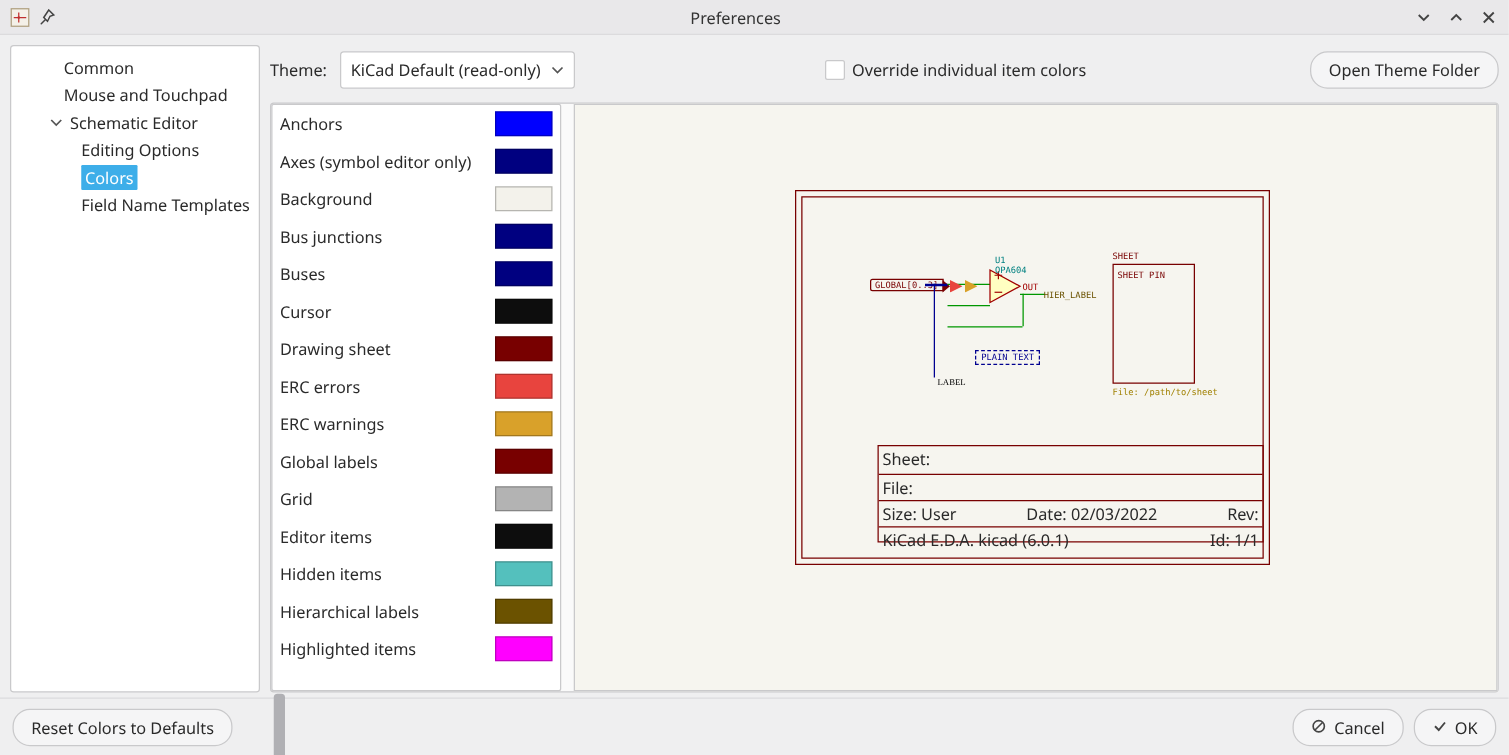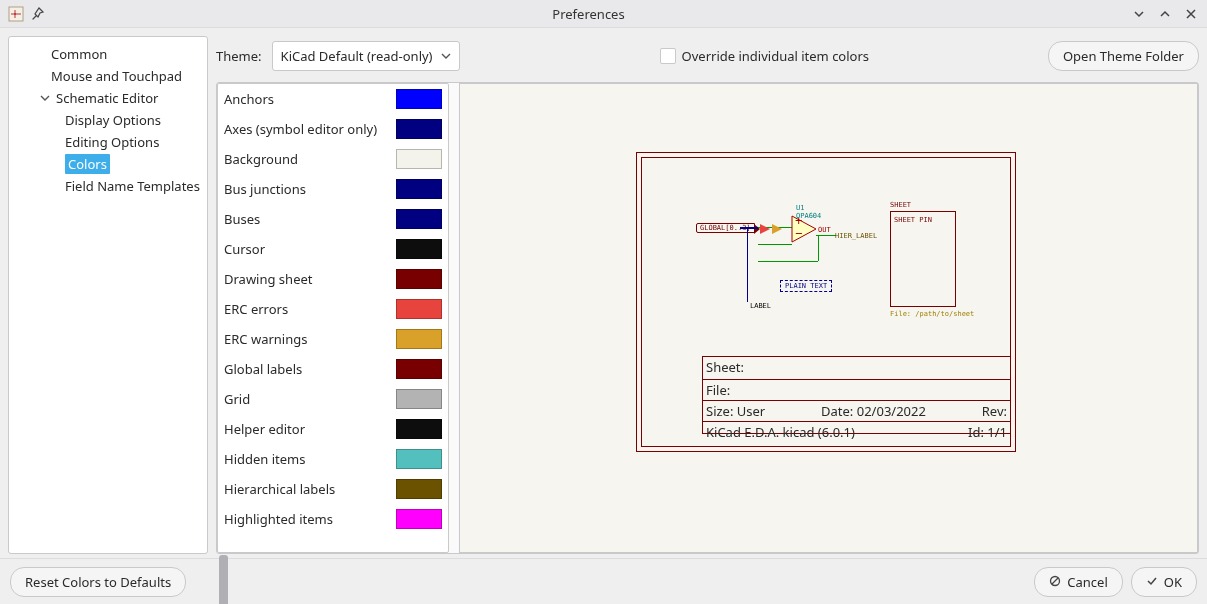--- a/index.html
+++ b/index.html
@@ -69,21 +69,21 @@
   .sheet-sym-pin{position:absolute;left:434px;top:132px;font-family:monospace;font-size:7px;color:#780000;}
   .sheet-sym-file{position:absolute;left:430px;top:226px;font-family:monospace;font-size:7px;color:#a08000;}
   .glabel{position:absolute;left:236px;top:139px;font-family:monospace;font-size:7px;color:#780000;border:1px solid #780000;padding:0 3px;border-radius:2px 0 0 2px;}
   .glabel::after{content:"";position:absolute;right:-6px;top:0;border-top:5px solid transparent;border-bottom:5px solid transparent;border-left:6px solid #780000;}
   .wire-green{position:absolute;background:#009700;height:1px;}
   .wire-blue{position:absolute;background:#000090;width:1px;}
   .bus{position:absolute;background:#000090;height:2px;}
   .opamp{position:absolute;left:330px;top:130px;}
   .opamp svg{overflow:visible;}
   .hlabel{position:absolute;left:375px;top:148px;font-family:monospace;font-size:7px;color:#6b5200;}
-  .netlabel{position:absolute;left:290px;top:218px;font-family:Liberation Mono, monospace;font-size:7px;color:#000;}
+  .netlabel{position:absolute;left:290px;top:218px;font-family:Liberation Serif, serif;font-size:7px;color:#000;}
   .plaintext{position:absolute;left:320px;top:196px;font-family:monospace;font-size:7px;color:#000090;border:1px dashed #000090;padding:1px 4px;}
   .ref{position:absolute;font-family:monospace;font-size:7px;color:#008080;}
   .val{position:absolute;font-family:monospace;font-size:7px;color:#008080;}
   .marker{position:absolute;width:6px;height:6px;}
 
   
   .footer{height:46px;display:flex;align-items:center;padding:0 10px;gap:8px;border-top:1px solid #dcdbdd;}
   .footer .spacer{flex:1;}
 </style>
 </head>
@@ -135,23 +135,20 @@
         <div class="tree-item top">
           <span>Mouse and Touchpad</span>
         </div>
         <div class="tree-item expandable">
           <span class="tree-chevron">
             <svg width="10" height="10" viewBox="0 0 10 10">
               <path d="M1 3 L5 7 L9 3" stroke="#555" stroke-width="1.4" fill="none"></path>
             </svg>
           </span>
           <span>Schematic Editor</span>
-        </div>
-        <div class="tree-item child">
-          <span>Display Options</span>
         </div>
         <div class="tree-item child">
           <span>Editing Options</span>
         </div>
         <div class="tree-item child selected">
           <span>Colors</span>
         </div>
         <div class="tree-item child">
           <span>Field Name Templates</span>
         </div>
@@ -217,21 +214,21 @@
               </div>
               <div class="color-row">
                 <span class="nm">Global labels</span>
                 <span class="swatch" style="background: rgb(120, 0, 0);"></span>
               </div>
               <div class="color-row">
                 <span class="nm">Grid</span>
                 <span class="swatch" style="background: rgb(179, 179, 179);"></span>
               </div>
               <div class="color-row">
-                <span class="nm">Helper editor</span>
+                <span class="nm">Editor items</span>
                 <span class="swatch" style="background: rgb(13, 13, 13);"></span>
               </div>
               <div class="color-row">
                 <span class="nm">Hidden items</span>
                 <span class="swatch" style="background: rgb(84, 192, 189);"></span>
               </div>
               <div class="color-row">
                 <span class="nm">Hierarchical labels</span>
                 <span class="swatch" style="background: rgb(107, 82, 0);"></span>
               </div>

